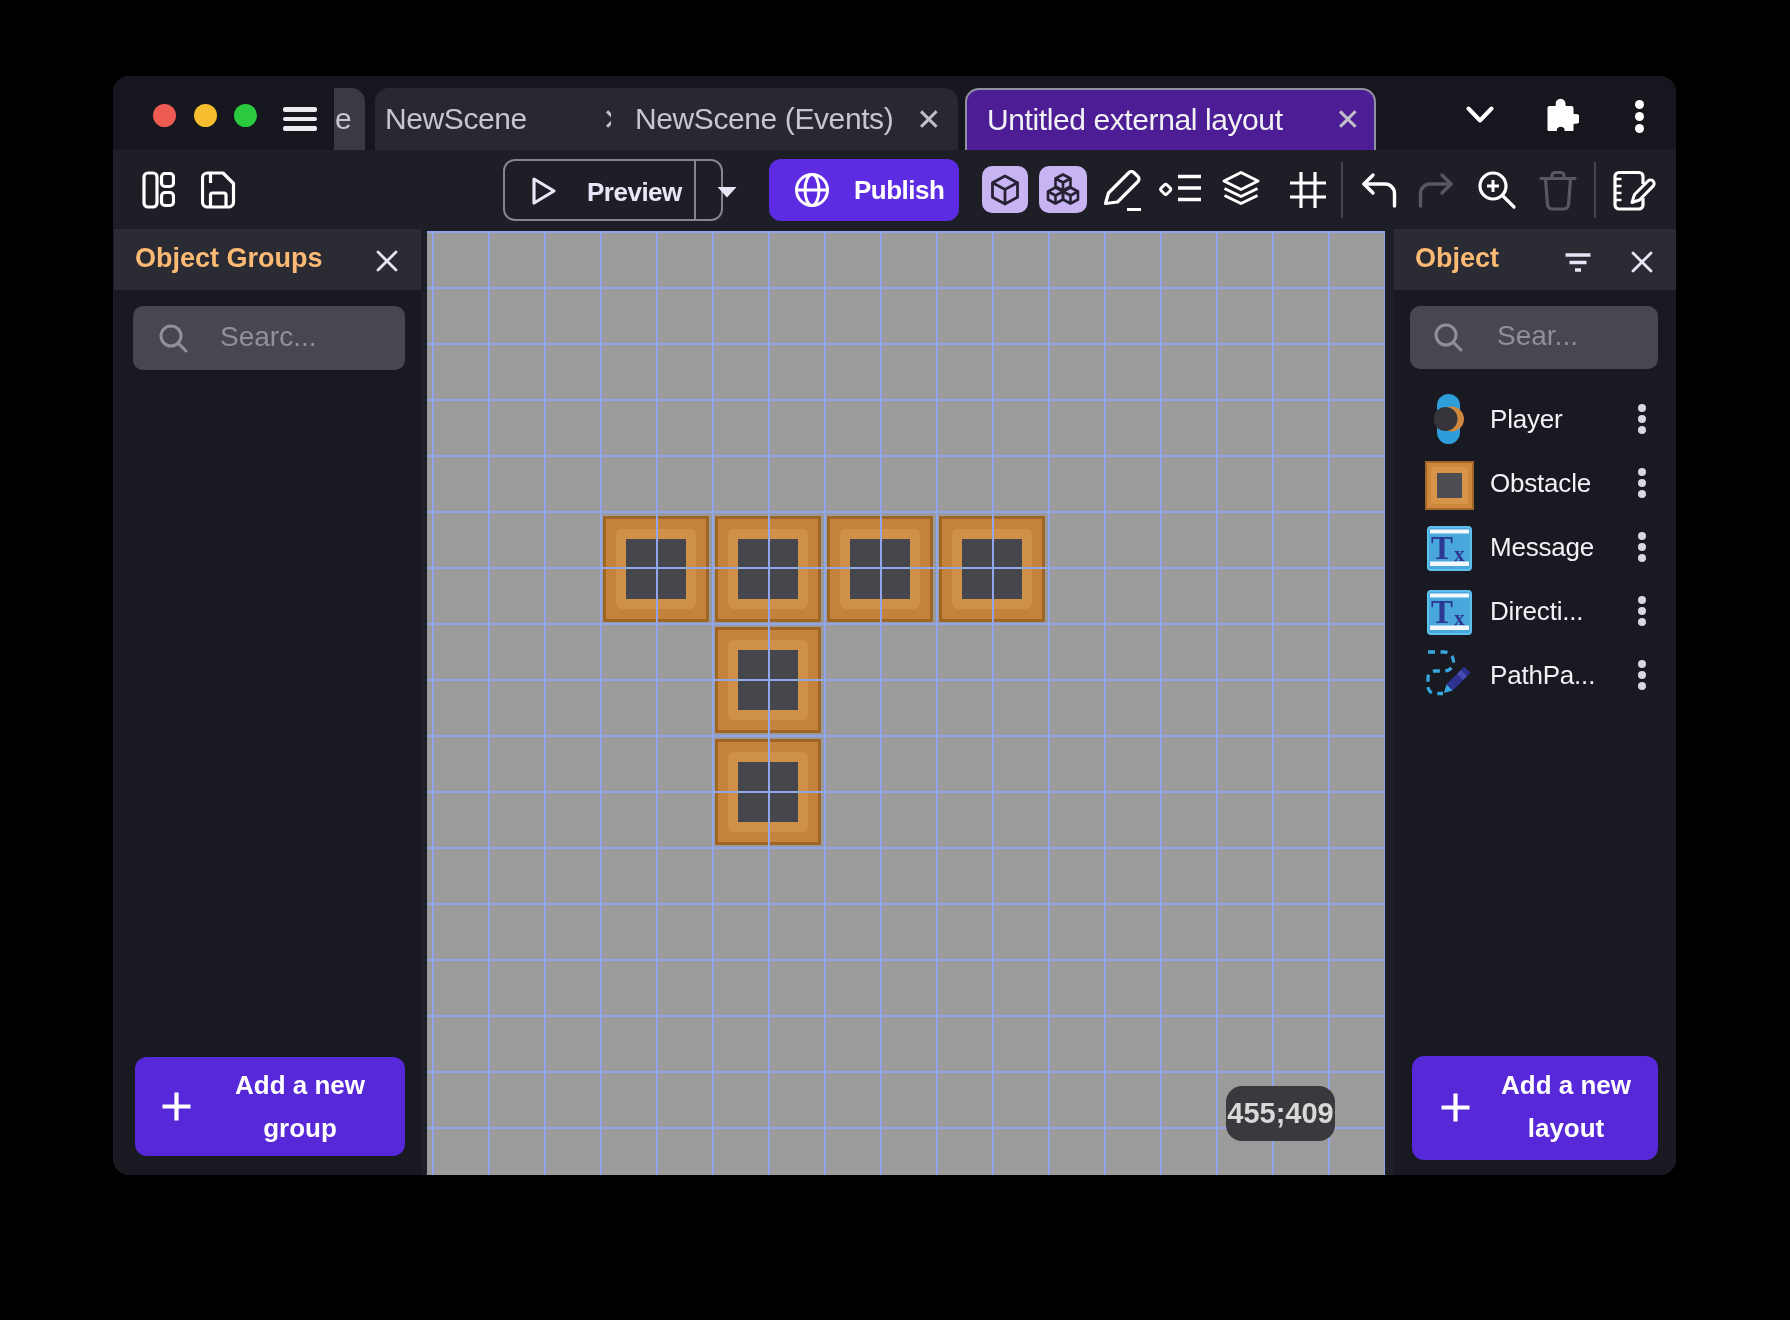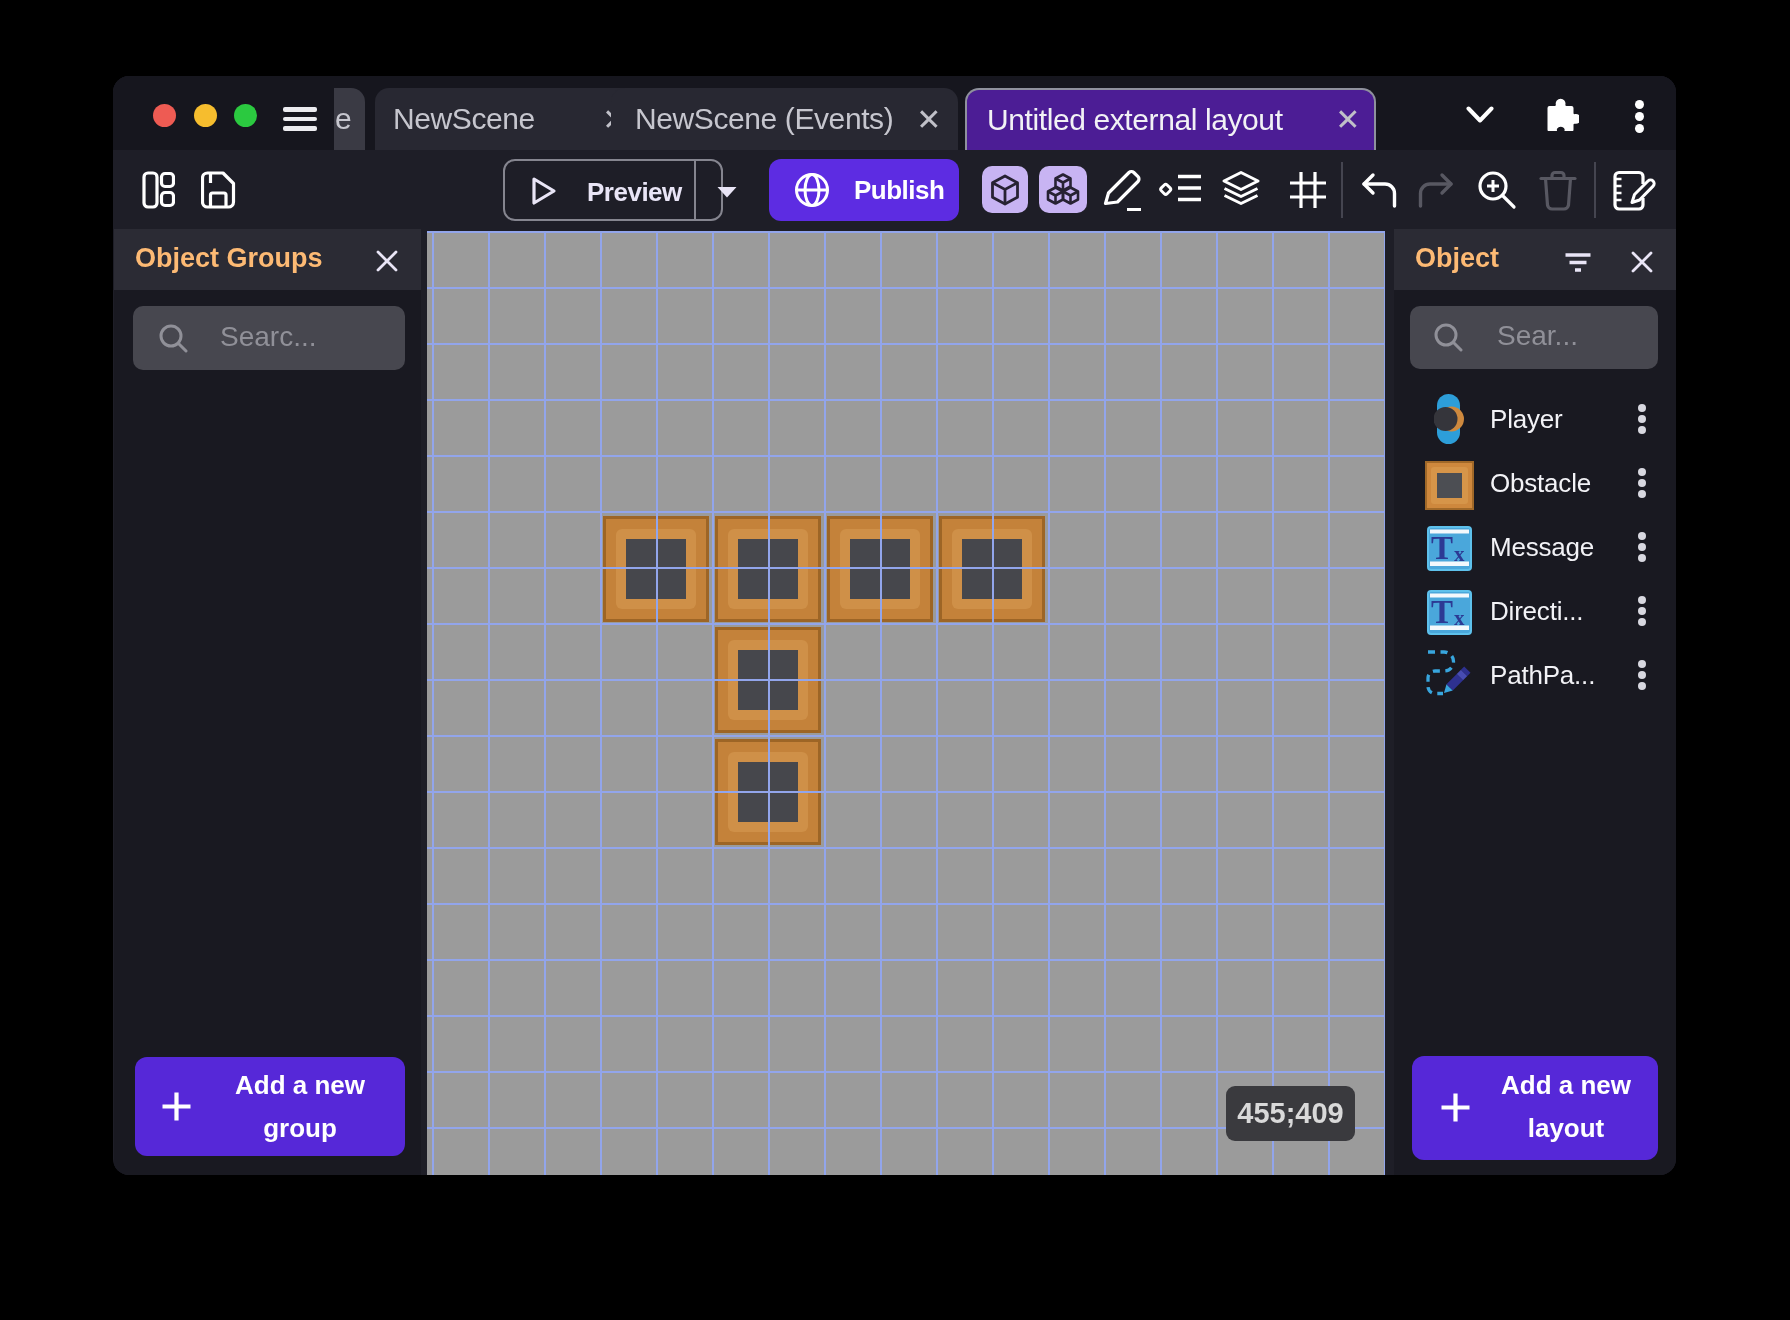--- a/index.html
+++ b/index.html
@@ -46,21 +46,21 @@
   <div id="tabstrip">
     <div class="light" style="left:40px;  background:#ee5b53;"></div>
     <div class="light" style="left:81px;  background:#f6bd2e;"></div>
     <div class="light" style="left:121px; background:#2bc940;"></div>
 
     <div class="abs" style="left:170px; top:31px; width:34px; height:4.5px; background:#ececf0; border-radius:2px;"></div>
     <div class="abs" style="left:170px; top:40.5px; width:34px; height:4.5px; background:#ececf0; border-radius:2px;"></div>
     <div class="abs" style="left:170px; top:50px; width:34px; height:4.5px; background:#ececf0; border-radius:2px;"></div>
 
     <div class="tab" style="left:221px; width:31px; border-radius:0 14px 0 0; background:#3a3a44; padding-left:1px;">e</div>
-    <div class="tab" style="left:262px; width:271px; padding-left:18px;text-align:right;">NewScene<span class="x" style="position:absolute;right:19px;top:14px;">✕</span></div>
+    <div class="tab" style="left:262px; width:271px; padding-left:10px;text-align:right;">NewScene<span class="x" style="position:absolute;right:19px;top:14px;">✕</span></div>
     <div class="tab" style="left:498px; width:347px; padding-left:24px;">NewScene (Events)<span class="x" style="position:absolute;right:17px;top:14px;">✕</span></div>
     <div class="tab active" style="left:852px; width:411px; padding-left:20px;">Untitled external layout<span class="x" style="position:absolute;right:14px;top:12px;">✕</span></div>
   </div>
 
   <div id="toolbar">
 
     <svg class="abs" style="left:29px;top:21px;" width="33" height="38" viewBox="0 0 33 38">
       <rect x="2" y="2" width="13" height="34" rx="4" fill="none" stroke="#fff" stroke-width="3.2"></rect>
       <rect x="19.5" y="2.5" width="12" height="13" rx="3.5" fill="none" stroke="#fff" stroke-width="3.2"></rect>
       <rect x="19.5" y="21.5" width="12" height="13" rx="3.5" fill="none" stroke="#fff" stroke-width="3.2"></rect>
@@ -199,21 +199,21 @@
     <div class="tile" style="left:288px; top:285px;"></div>
     <div class="tile" style="left:400px; top:285px;"></div>
     <div class="tile" style="left:512px; top:285px;"></div>
     <div class="tile" style="left:288px; top:396px;"></div>
     <div class="tile" style="left:288px; top:508px;"></div>
     <div class="abs" style="left:0;top:0;width:958px;height:944px;
       background-image:
         linear-gradient(90deg, rgb(146,165,235) 0, rgb(146,165,235) 2px, transparent 2px),
         linear-gradient(180deg, rgb(146,165,235) 0, rgb(146,165,235) 2px, transparent 2px);
       background-size:56px 56px, 56px 56px; background-position:5px 0, 0 0;"></div>
-    <div class="abs" style="left:799px; top:855px; width:129px; height:55px; background:#3a3a3e; border-radius:9px; color:#d9d9d9; font-size:29px; font-weight:bold; text-align:center; line-height:55px;">455;409</div>
+    <div class="abs" style="left:799px; top:855px; width:109px; height:55px; background:#3a3a3e; border-radius:16px; color:#d9d9d9; font-size:29px; font-weight:bold; text-align:center; line-height:55px;">455;409</div>
   </div>
 
   <div class="panel" id="rpanel" style="left:1281px; width:284px;">
     <div class="phead">
         <span style="position:absolute;left:21px;top:14px;">Object</span>
       <svg class="abs" style="left:170px;top:24px;" width="28" height="19" viewBox="0 0 28 19">
         <path d="M1.5 2 H26.5 M5.5 9.5 H22.5 M11 17 H17" stroke="#e9e5f6" stroke-width="3.4"></path>
       </svg>
       <svg class="abs" style="left:237px;top:22px;" width="22" height="22" viewBox="0 0 22 22">
         <path d="M2 2 L20 20 M20 2 L2 20" stroke="#e9e5f6" stroke-width="2.8" stroke-linecap="round"></path>

